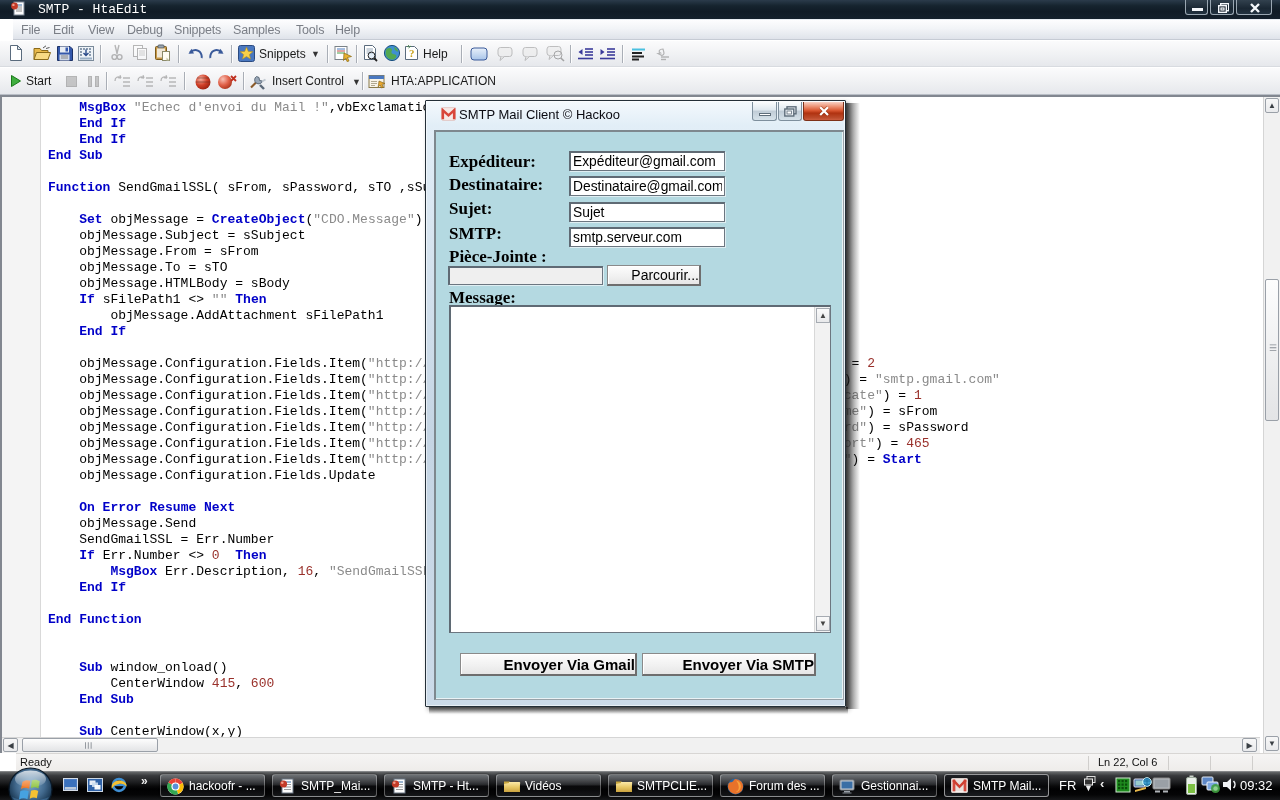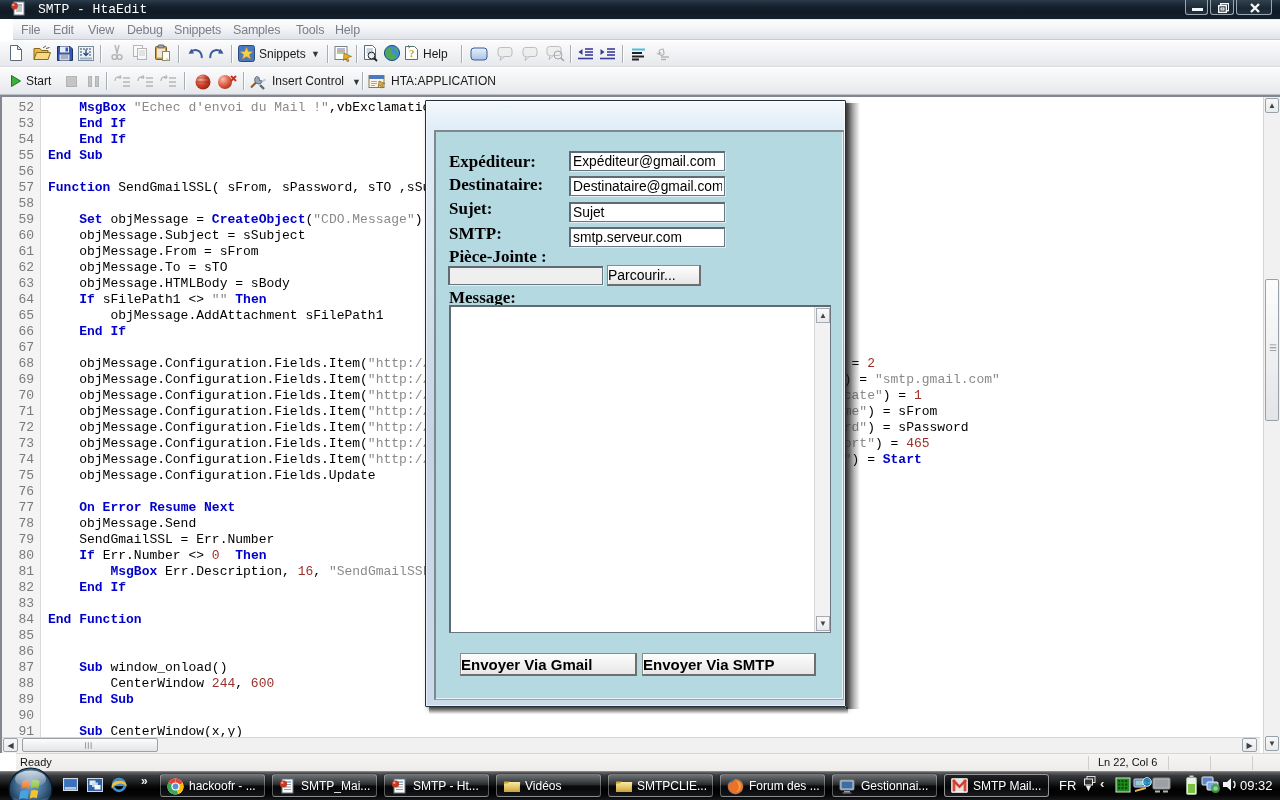--- a/index.html
+++ b/index.html
@@ -58,21 +58,21 @@
 #dlgtitle{position:absolute;left:1px;top:1px;width:417px;height:25px;font-size:13px;color:#0b0b12}
 #dlgclient{position:absolute;left:8px;top:29px;width:410px;height:570px;background:#b4d9e1;
  border:1px solid #98a2a8;border-top:2px solid #7e888e;border-left:2px solid #7e888e;box-shadow:inset -1px -1px 0 #e9f2f5}
 .dbtn{position:absolute;top:0;height:19px;border:1px solid #7e8f9d;border-top:none;border-radius:0 0 3px 3px;
  background:linear-gradient(180deg,#fbfdfe,#dfe8ef 45%,#c0ccd6 50%,#d6e2ea)}
 #dclose{background:linear-gradient(180deg,#f8d0c4 0%,#ee9a7e 22%,#d8552f 48%,#b03210 62%,#bc4c2c 88%,#cd5e40 100%);border-color:#7e3018}
 .lbl{position:absolute;left:13px;font-family:"Liberation Serif",serif;font-weight:bold;font-size:17px;color:#000}
 .inp{position:absolute;left:133px;width:156px;height:20px;background:#fff;border:1px solid #6c7680;border-top:2px solid #5f6a74;border-left:2px solid #5f6a74;
  box-shadow:1px 1px 0 #dfeef2;font-size:13.8px;color:#000;padding:1px 2px;font-family:"Liberation Sans",sans-serif}
 .cbtn{background:linear-gradient(180deg,#fdfdfd,#f0f0f0 60%,#e6e6e6);border:1px solid #8a8a8a;border-right:2px solid #6e6e6e;border-bottom:2px solid #6e6e6e;
- box-shadow:inset 1px 1px 0 #fff;color:#000;text-align:left}
+ box-shadow:inset 1px 1px 0 #fff;color:#000;text-align:right}
 </style></head>
 <body>
 
 <div id="titlebar">
  <svg id="appicon" width="16" height="16" viewBox="0 0 16 16">
       <rect x="4" y="1" width="10" height="13" fill="#fdfdfd" stroke="#7a8694" stroke-width="1"></rect>
       <line x1="6" y1="4" x2="12" y2="4" stroke="#3b6ea5"></line>
       <line x1="6" y1="6" x2="12" y2="6" stroke="#888"></line>
       <line x1="6" y1="8" x2="12" y2="8" stroke="#888"></line>
       <line x1="6" y1="10" x2="12" y2="10" stroke="#888"></line>
@@ -344,60 +344,20 @@
         <line x1="3" y1="8.5" x2="9" y2="8.5"></line>
         <line x1="3" y1="10.5" x2="9" y2="10.5"></line>
         <line x1="3" y1="12.5" x2="7" y2="12.5"></line>
       </g>
     </svg>
 <span class="tlbl" style="left:391px;top:6px">HTA:APPLICATION</span>
   </div>
 
 <div id="editor">
  <div id="gutterbg"></div>
- <pre id="gut">52
-53
-54
-55
-56
-57
-58
-59
-60
-61
-62
-63
-64
-65
-66
-67
-68
-69
-70
-71
-72
-73
-74
-75
-76
-77
-78
-79
-80
-81
-82
-83
-84
-85
-86
-87
-88
-89
-90
-91</pre>
  <pre id="code">    <i class="k">MsgBox</i> <i class="s">"Echec d'envoi du Mail !"</i>,vbExclamation,<i class="s">"Erreur"</i>
     <i class="k">End If</i>
     <i class="k">End If</i>
 <i class="k">End Sub</i>
 
 <i class="k">Function</i> SendGmailSSL( sFrom, sPassword, sTO ,sSubject, sBody, sFilePath1 )
 
     <i class="k">Set</i> objMessage = <i class="k">CreateObject</i>(<i class="s">"CDO.Message"</i>)
     objMessage.Subject = sSubject
     objMessage.From = sFrom
@@ -420,21 +380,21 @@
     objMessage.Send
     SendGmailSSL = Err.Number
     <i class="k">If</i> Err.Number &lt;&gt; <i class="n">0</i>  <i class="k">Then</i>
         <i class="k">MsgBox</i> Err.Description, <i class="n">16</i>, <i class="s">"SendGmailSSL Error :"</i>
     <i class="k">End If</i>
 
 <i class="k">End Function</i>
 
 
     <i class="k">Sub</i> window_onload()
-        CenterWindow <i class="n">244</i>, <i class="n">600</i>
+        CenterWindow <i class="n">415</i>, <i class="n">600</i>
     <i class="k">End Sub</i>
 
     <i class="k">Sub</i> CenterWindow(x,y)</pre>
  <div id="vscroll">
   <div class="sbtn" style="left:1px;top:1px;width:14px;height:15px;font-size:8px;text-align:center;line-height:14px">▲</div>
   <div class="thumb" style="left:1px;top:182px;width:14px;height:142px">
         <span class="grip" style="left:3px;top:63px">☰</span>
       </div>
   <div class="sbtn" style="left:1px;top:639px;width:14px;height:15px;font-size:8px;text-align:center;line-height:14px">▼</div>
  </div>
@@ -632,20 +592,44 @@
       <circle cx="14.5" cy="12.5" r="2.2" fill="#8fd08f"></circle>
     </svg>
 <svg style="position:absolute;left:1222px;top:5px" width="16" height="17" viewBox="0 0 16 17">
       <path d="M1 6 L5 6 L9 2.2 L9 14.8 L5 11 L1 11 Z" fill="#f2f4f6"></path>
       <path d="M11.5 5 A5 5 0 0 1 11.5 12" stroke="#f2f4f6" stroke-width="1.6" fill="none"></path>
     </svg>
 <span style="position:absolute;left:1240px;top:7px;font-size:13px;color:#fff">09:32</span>
   </div>
 
 <div id="dlg">
+ <div id="dlgtitle">
+  <svg style="position:absolute;left:14px;top:5px" width="15" height="14" viewBox="0 0 16 14">
+        <rect x="0.5" y="0.5" width="15" height="13" rx="1.5" fill="#fff" stroke="#e0b0a8"></rect>
+        <rect x="1.2" y="1.2" width="13.6" height="11.6" rx="1" fill="#f6e9e7"></rect>
+        <path d="M2 12.5 V3 L8 8.5 L14 3 V12.5" fill="none" stroke="#d8453a" stroke-width="2.6"></path>
+      </svg>
+  <span style="position:absolute;left:32px;top:5px">SMTP Mail Client © Hackoo</span>
+  <div class="dbtn" style="left:325px;width:25px">
+        <div style="position:absolute;left:6px;top:11px;width:12px;height:3px;background:#fff;border:1px solid #5e6d7a"></div>
+      </div>
+  <div class="dbtn" style="left:351px;width:24px">
+        <svg style="position:absolute;left:5px;top:4px" width="13" height="11" viewBox="0 0 13 11">
+          <rect x="3" y="0.8" width="9" height="7" fill="#eef3f7" stroke="#5e6d7a" stroke-width="1.4"></rect>
+          <rect x="0.8" y="3" width="9" height="7" fill="#eef3f7" stroke="#5e6d7a" stroke-width="1.4"></rect>
+          <rect x="3" y="5" width="4.5" height="3" fill="#fff" stroke="#5e6d7a" stroke-width="0.8"></rect>
+        </svg>
+      </div>
+  <div class="dbtn" id="dclose" style="left:376px;width:41px">
+        <svg style="position:absolute;left:15px;top:4px" width="11" height="11" viewBox="0 0 11 11">
+          <path d="M1.2 1.2 L9 9 M9 1.2 L1.2 9" stroke="#7e2808" stroke-width="3.6" opacity="0.5"></path>
+          <path d="M1.2 1.2 L9 9 M9 1.2 L1.2 9" stroke="#fff" stroke-width="2.2"></path>
+        </svg>
+      </div>
+ </div>
  <div id="dlgclient">
 
 <div class="lbl" style="top:20px">Expéditeur:</div>
 <div class="lbl" style="top:43px">Destinataire:</div>
 <div class="lbl" style="top:67px">Sujet:</div>
 <div class="lbl" style="top:92px">SMTP:</div>
 <div class="lbl" style="top:115px">Pièce-Jointe :</div>
 <div class="lbl" style="top:156px">Message:</div>
 <input class="inp" style="top: 19px;" value="Expéditeur@gmail.com">
 <input class="inp" style="top: 44px;" value="Destinataire@gmail.com">

